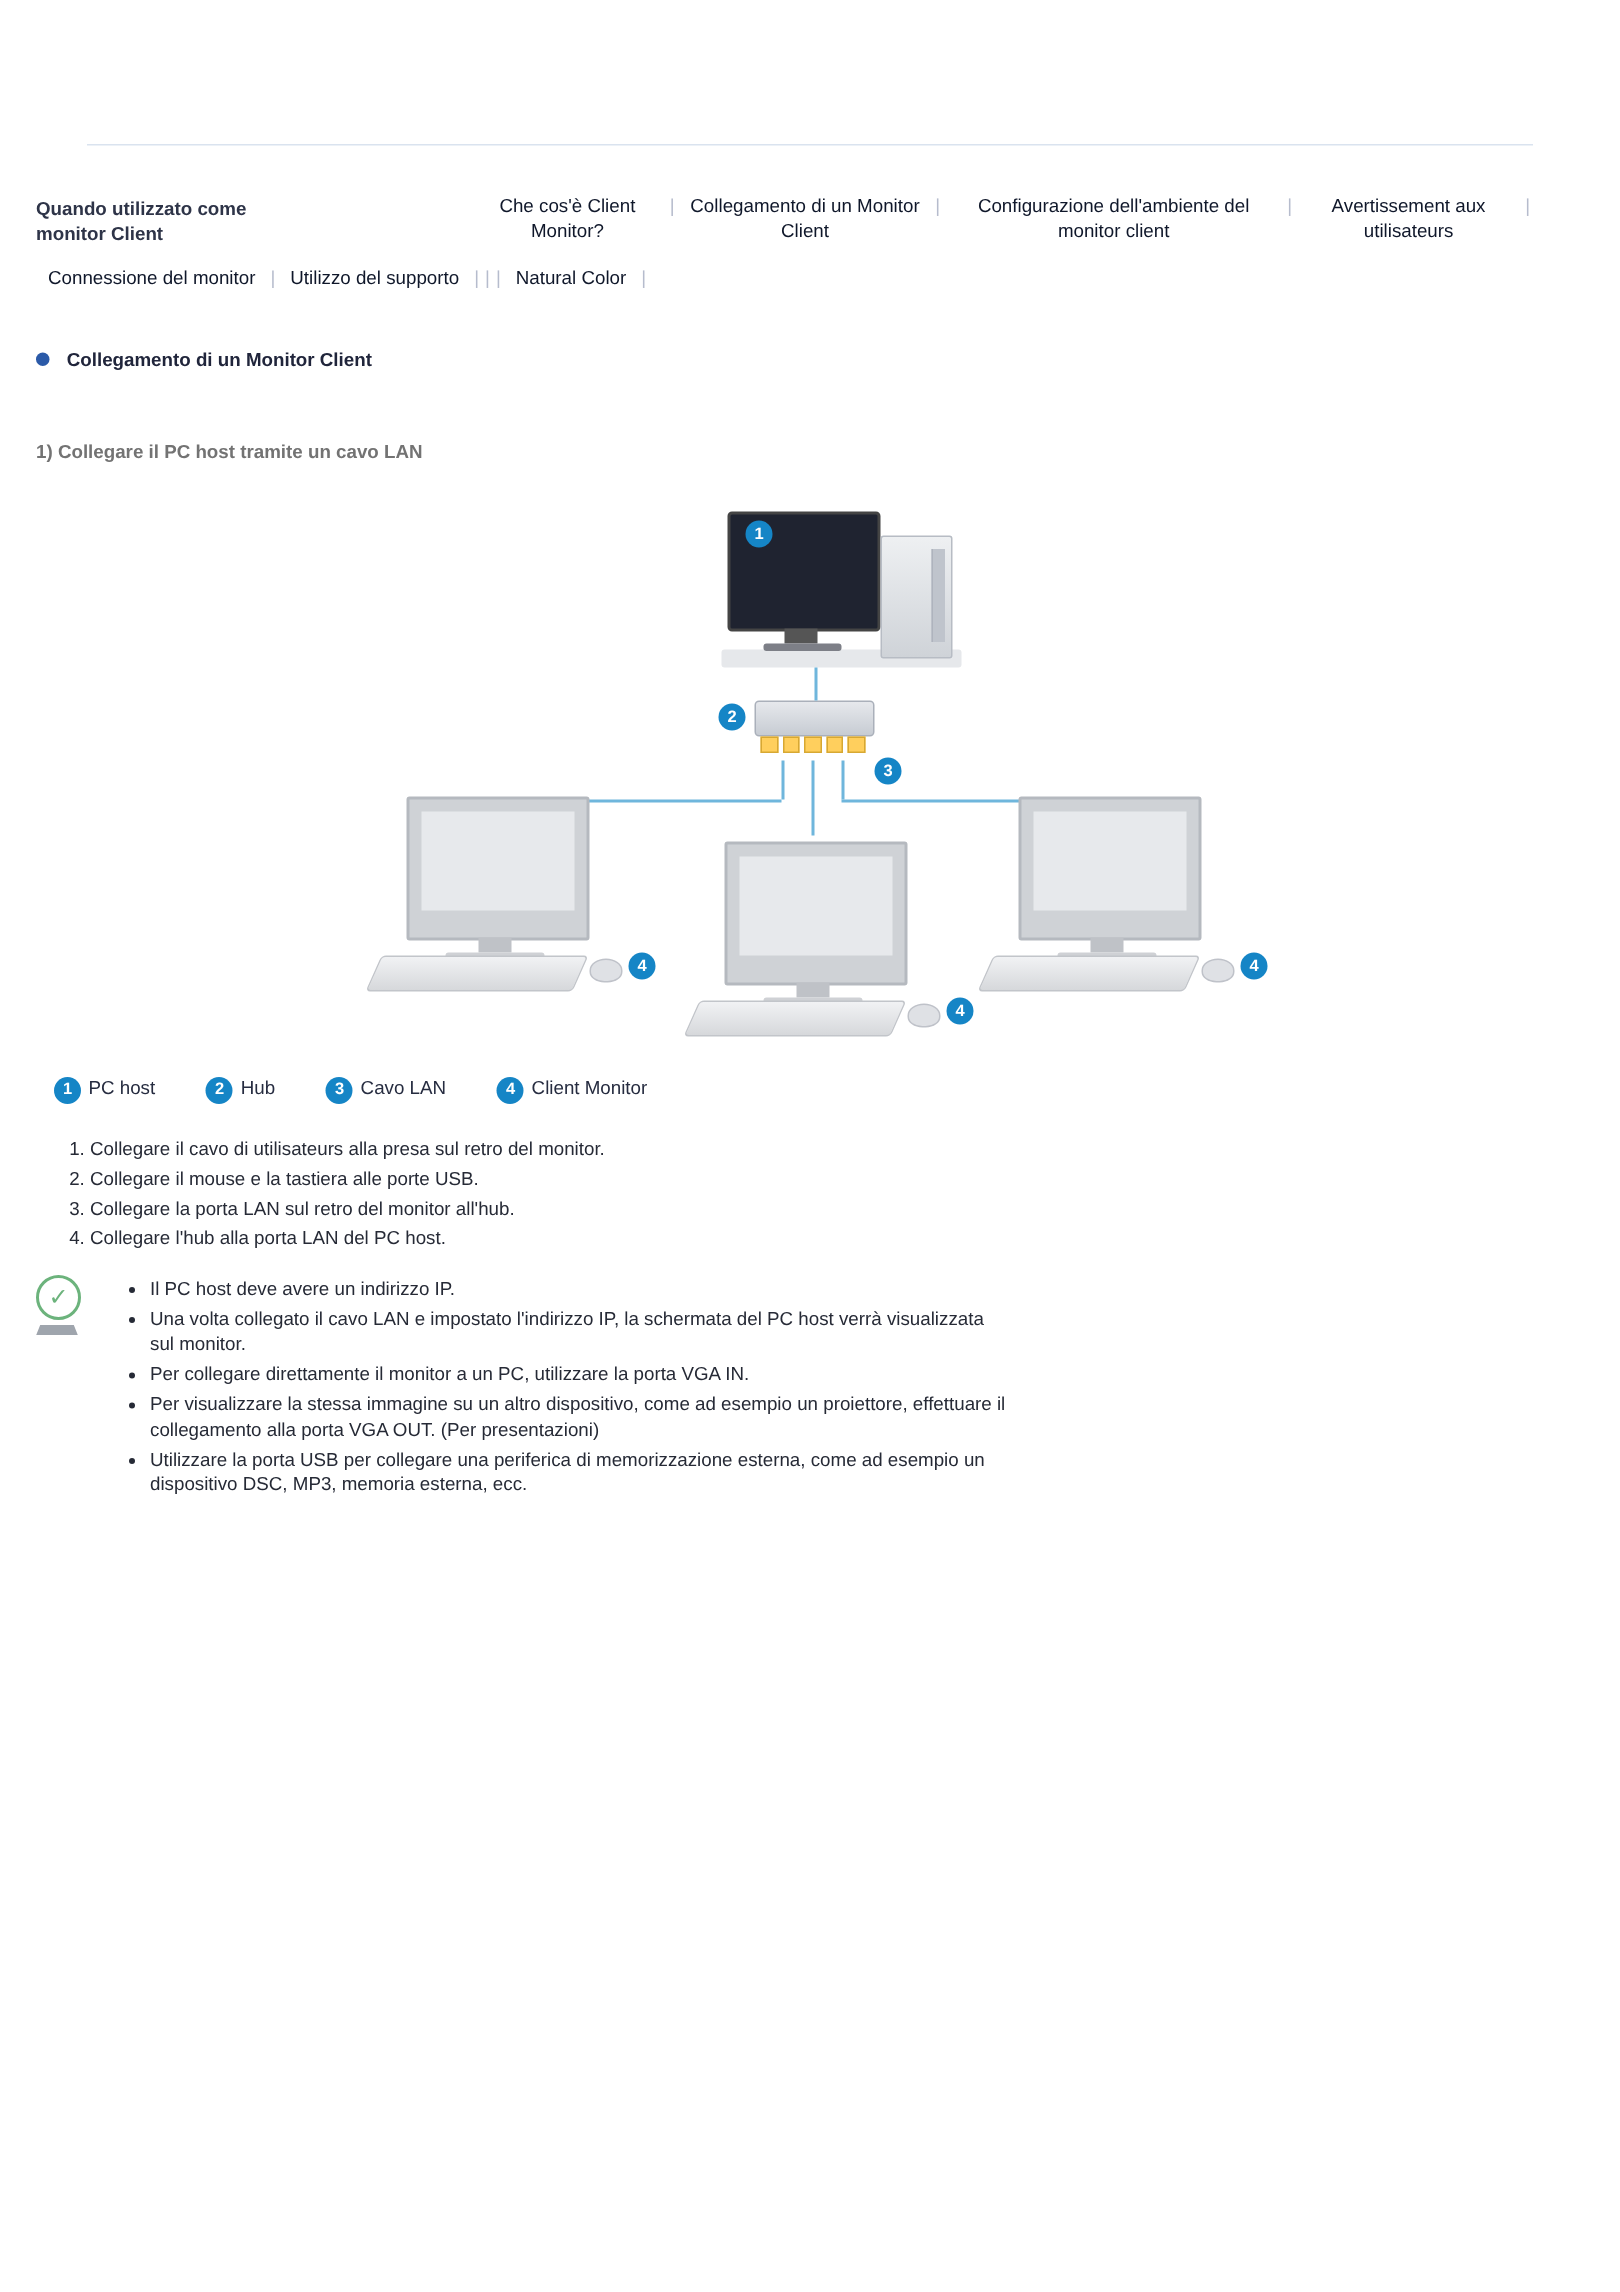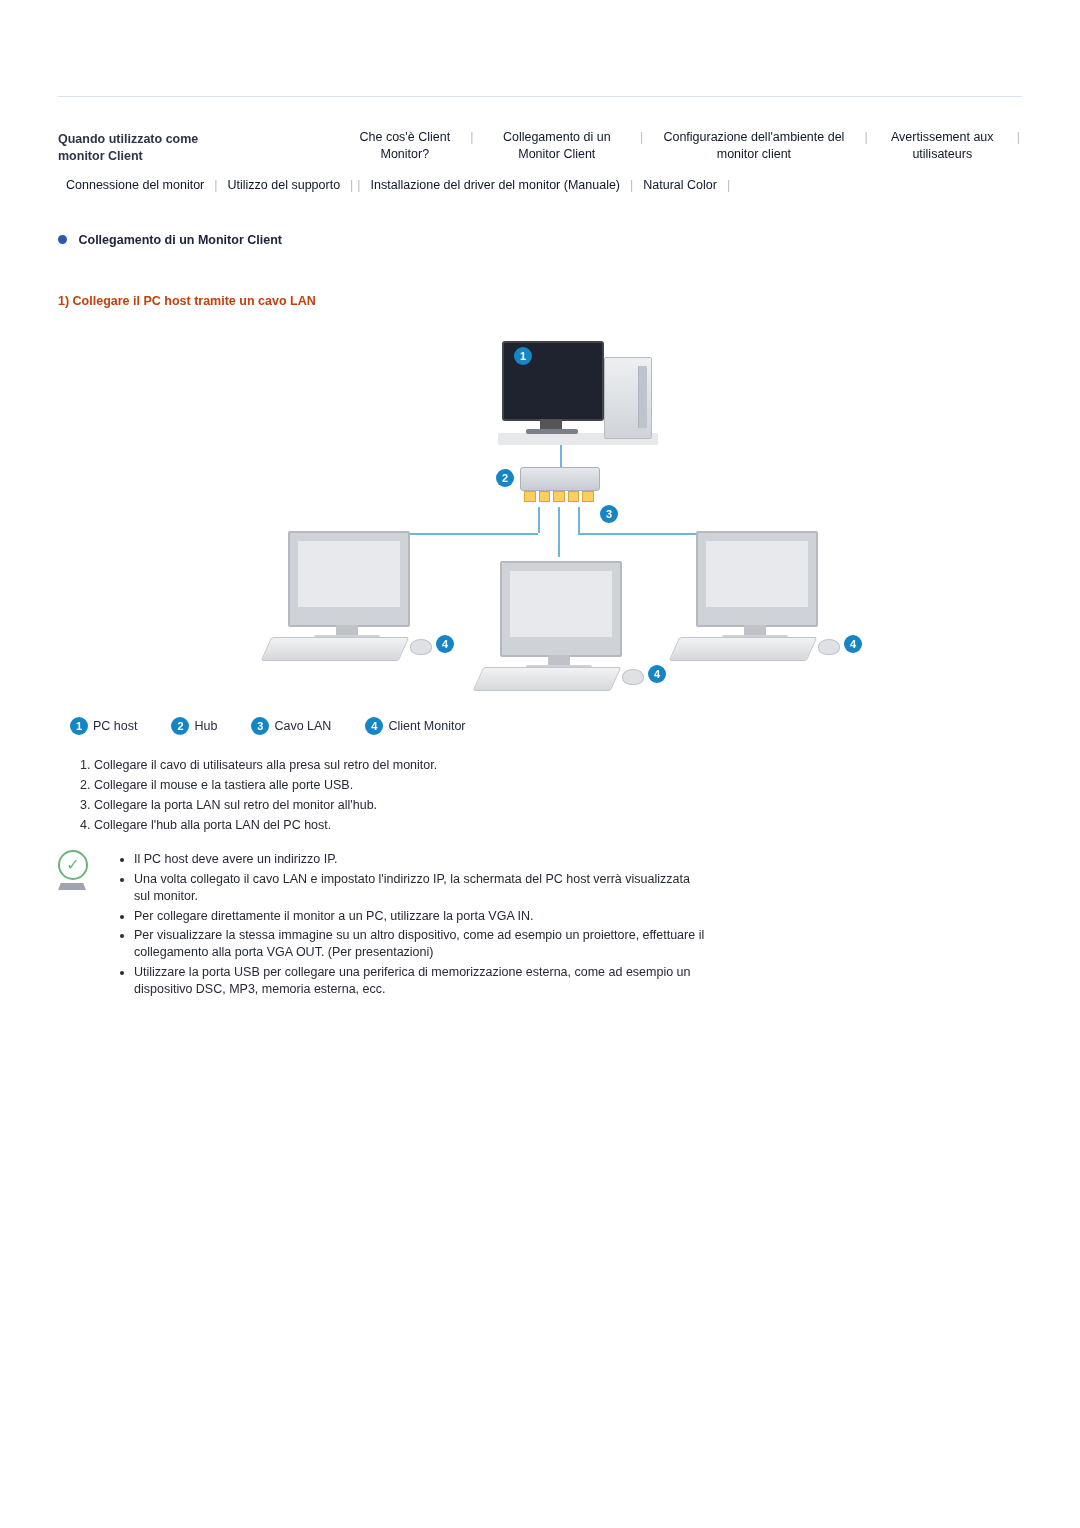--- a/index.html
+++ b/index.html
@@ -1,32 +1,32 @@
 <!DOCTYPE html>
 <html><head>
 <meta charset="utf-8">
 <style>
   html,body{margin:0;padding:0;background:#ffffff;color:#262a36;
             font-family:Arial,Helvetica,sans-serif;font-size:12.5px;
             line-height:1.35}
   .page{width:1080px;margin:0 auto}
   .topdiv{height:96px;border-bottom:1px solid #dae3ef;margin:0 58px}
-  .pad{padding:30px 58px 40px 58px}
+  .pad{padding:30px 58px 40px 24px}
   .navrow{display:flex;align-items:flex-start;gap:8px;margin-bottom:10px}
   .navlabel{width:182px;font-weight:bold;color:#2e3448;padding-top:4px}
   .navlinks{display:flex;align-items:flex-start;flex:1;flex-wrap:nowrap}
   .navlinks a{color:#0f172a;text-decoration:none;padding:2px 8px;display:flex;
               text-align:center;align-items:flex-end}
   .sep{color:#b6bccd;padding:2px 2px}
   .navlinks a span{display:inline-block}
   .section{margin-top:36px}
   .bullet-blue{display:inline-block;width:9px;height:9px;border-radius:50%;
                background:#2b5aa8;margin-right:8px;vertical-align:baseline}
   .h1{font-weight:bold;color:#20253b}
-  .h2{font-weight:bold;color:#c2410c;margin-top:44px}
+  .h2{font-weight:bold;color:#737373;margin-top:44px}
   .figwrap{margin:26px 0 8px 0;display:flex;justify-content:center}
   
   .diagram{position:relative;width:640px;height:370px}
   .numb{position:absolute;width:18px;height:18px;border-radius:50%;
         background:#1585c6;color:#fff;font-size:11px;font-weight:bold;
         display:flex;align-items:center;justify-content:center}
   
   .hostmon{position:absolute;left:282px;top:6px;width:98px;height:76px;
            background:#1f2330;border:2px solid #444;border-radius:3px}
   .hoststand{position:absolute;left:320px;top:84px;width:22px;height:10px;background:#555}
@@ -107,23 +107,20 @@
       <div class="navlinks">
         <a href="#">
             <span>Connessione del monitor</span>
           </a>
         <span class="sep">|</span>
         <a href="#">
             <span>Utilizzo del supporto</span>
           </a>
         <span class="sep">|</span>
         <span class="sep">|</span>
-        <a href="#">
-            <span>Installazione del driver del monitor (Manuale)</span>
-          </a>
         <span class="sep">|</span>
         <a href="#">
             <span>Natural Color</span>
           </a>
         <span class="sep">|</span>
       </div>
     </div>
 
     <div class="section">
       <span class="bullet-blue"></span>

